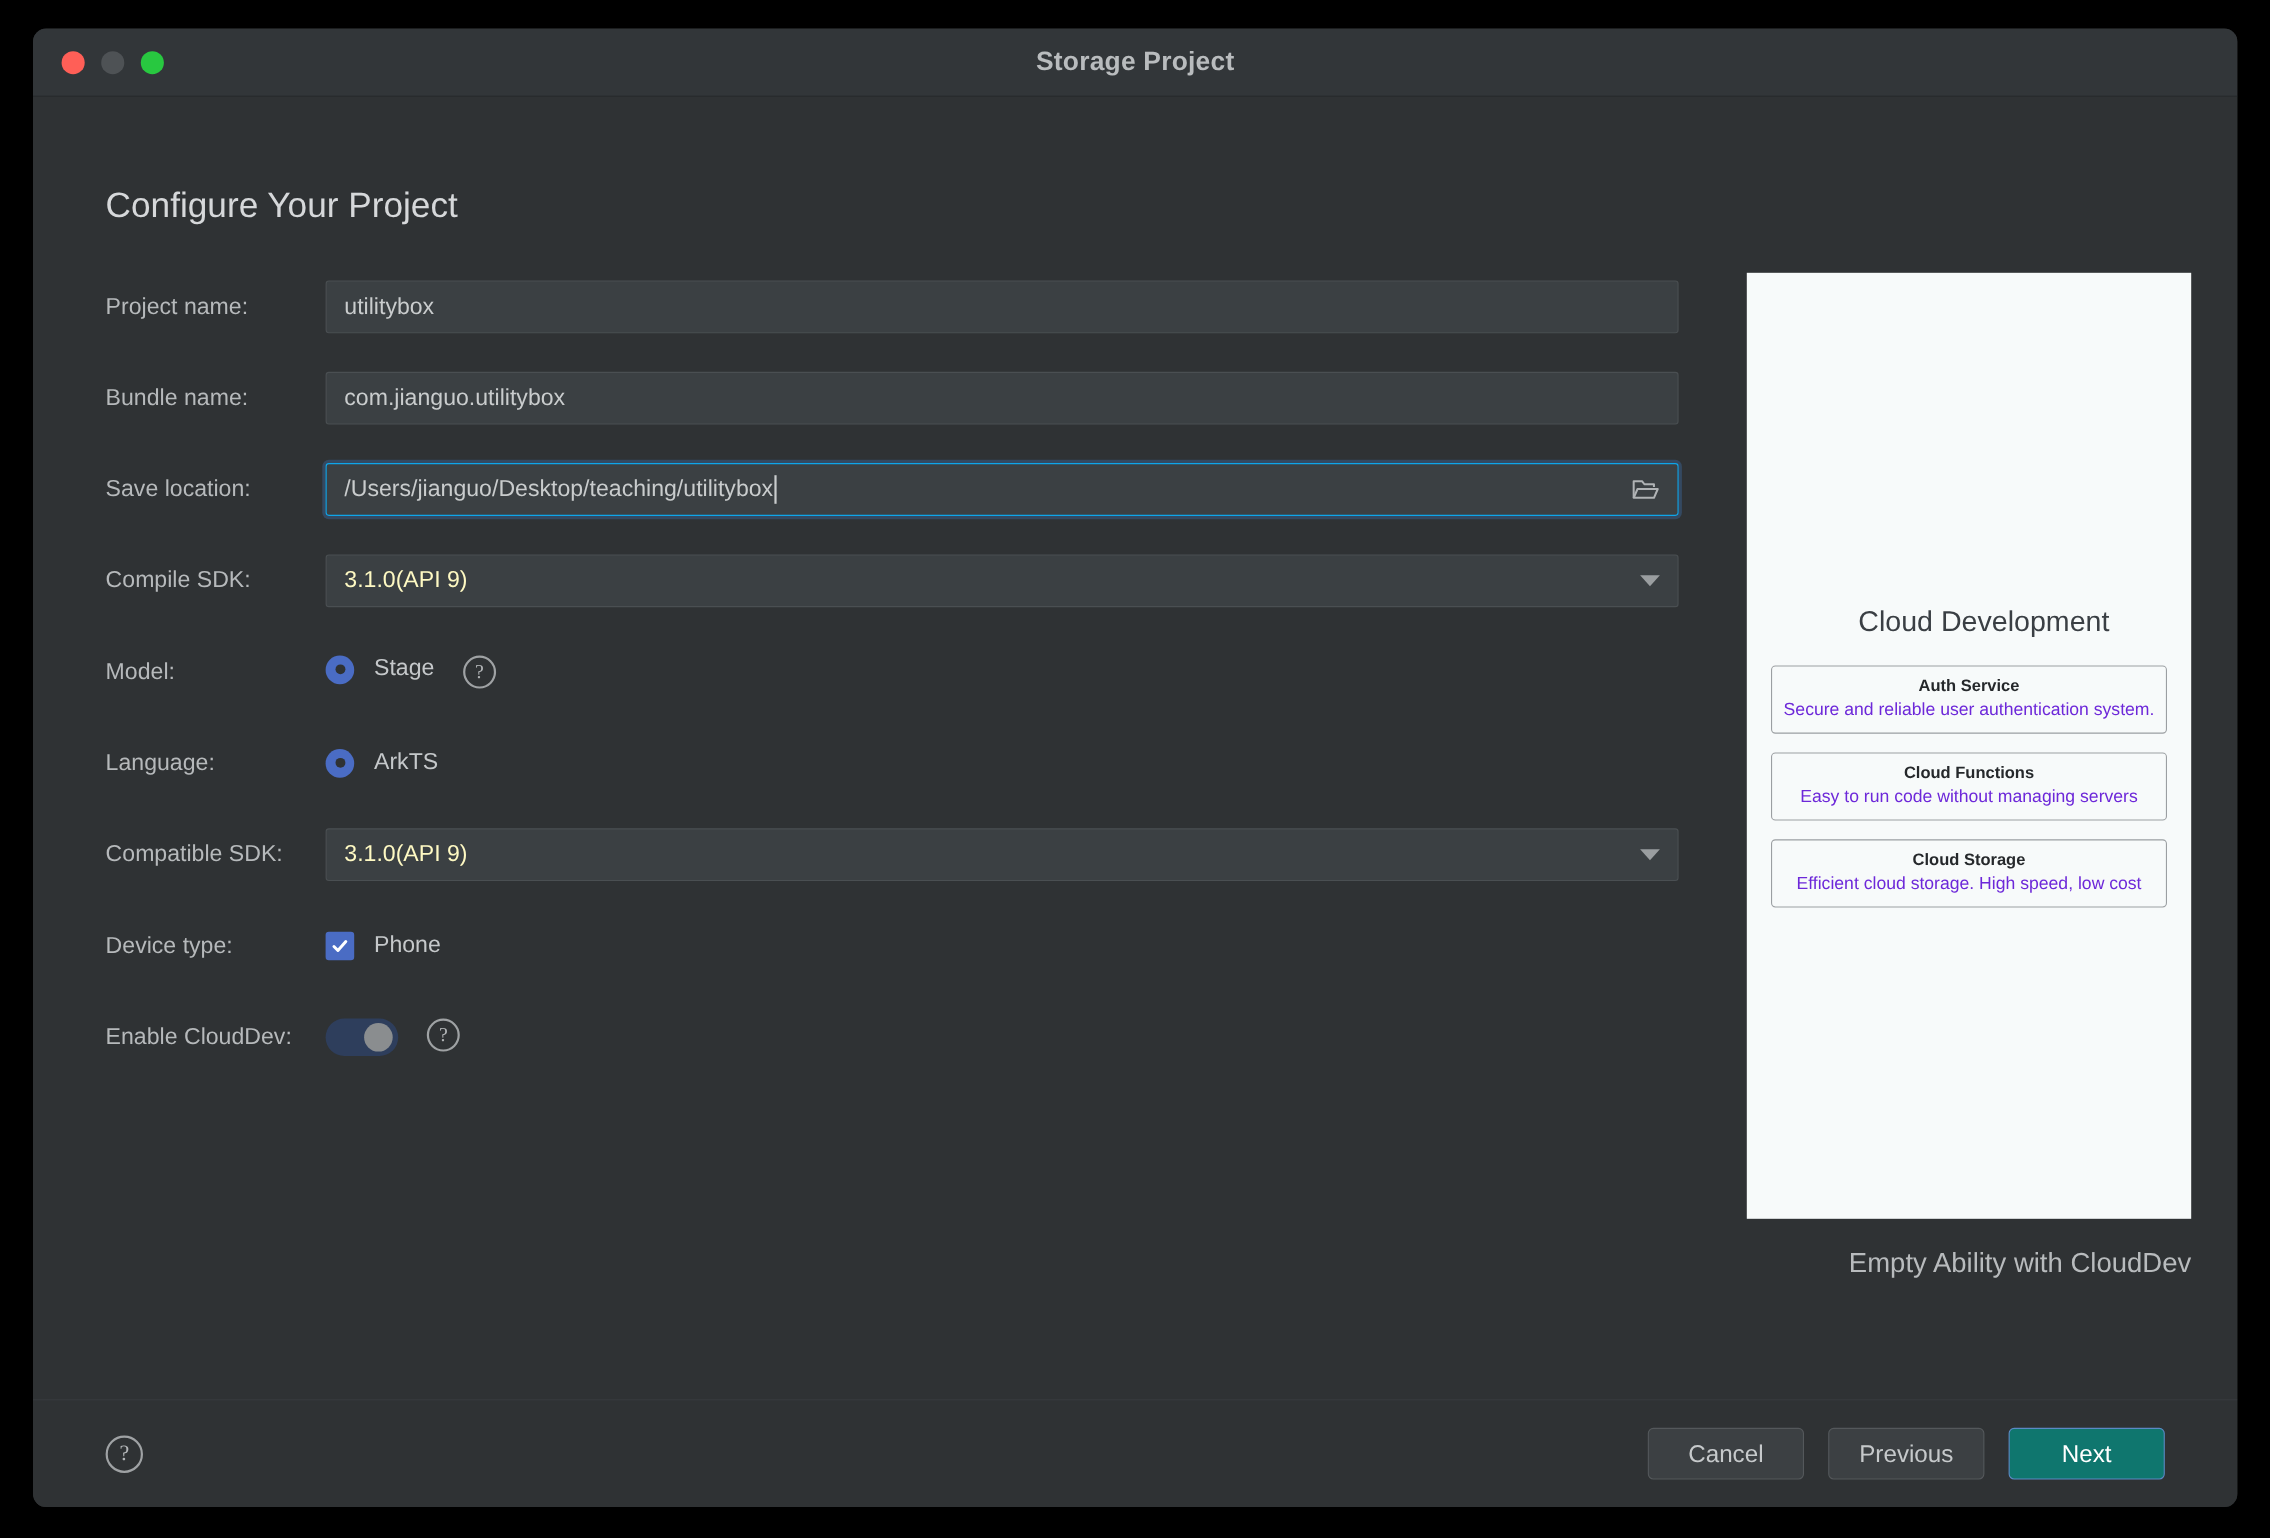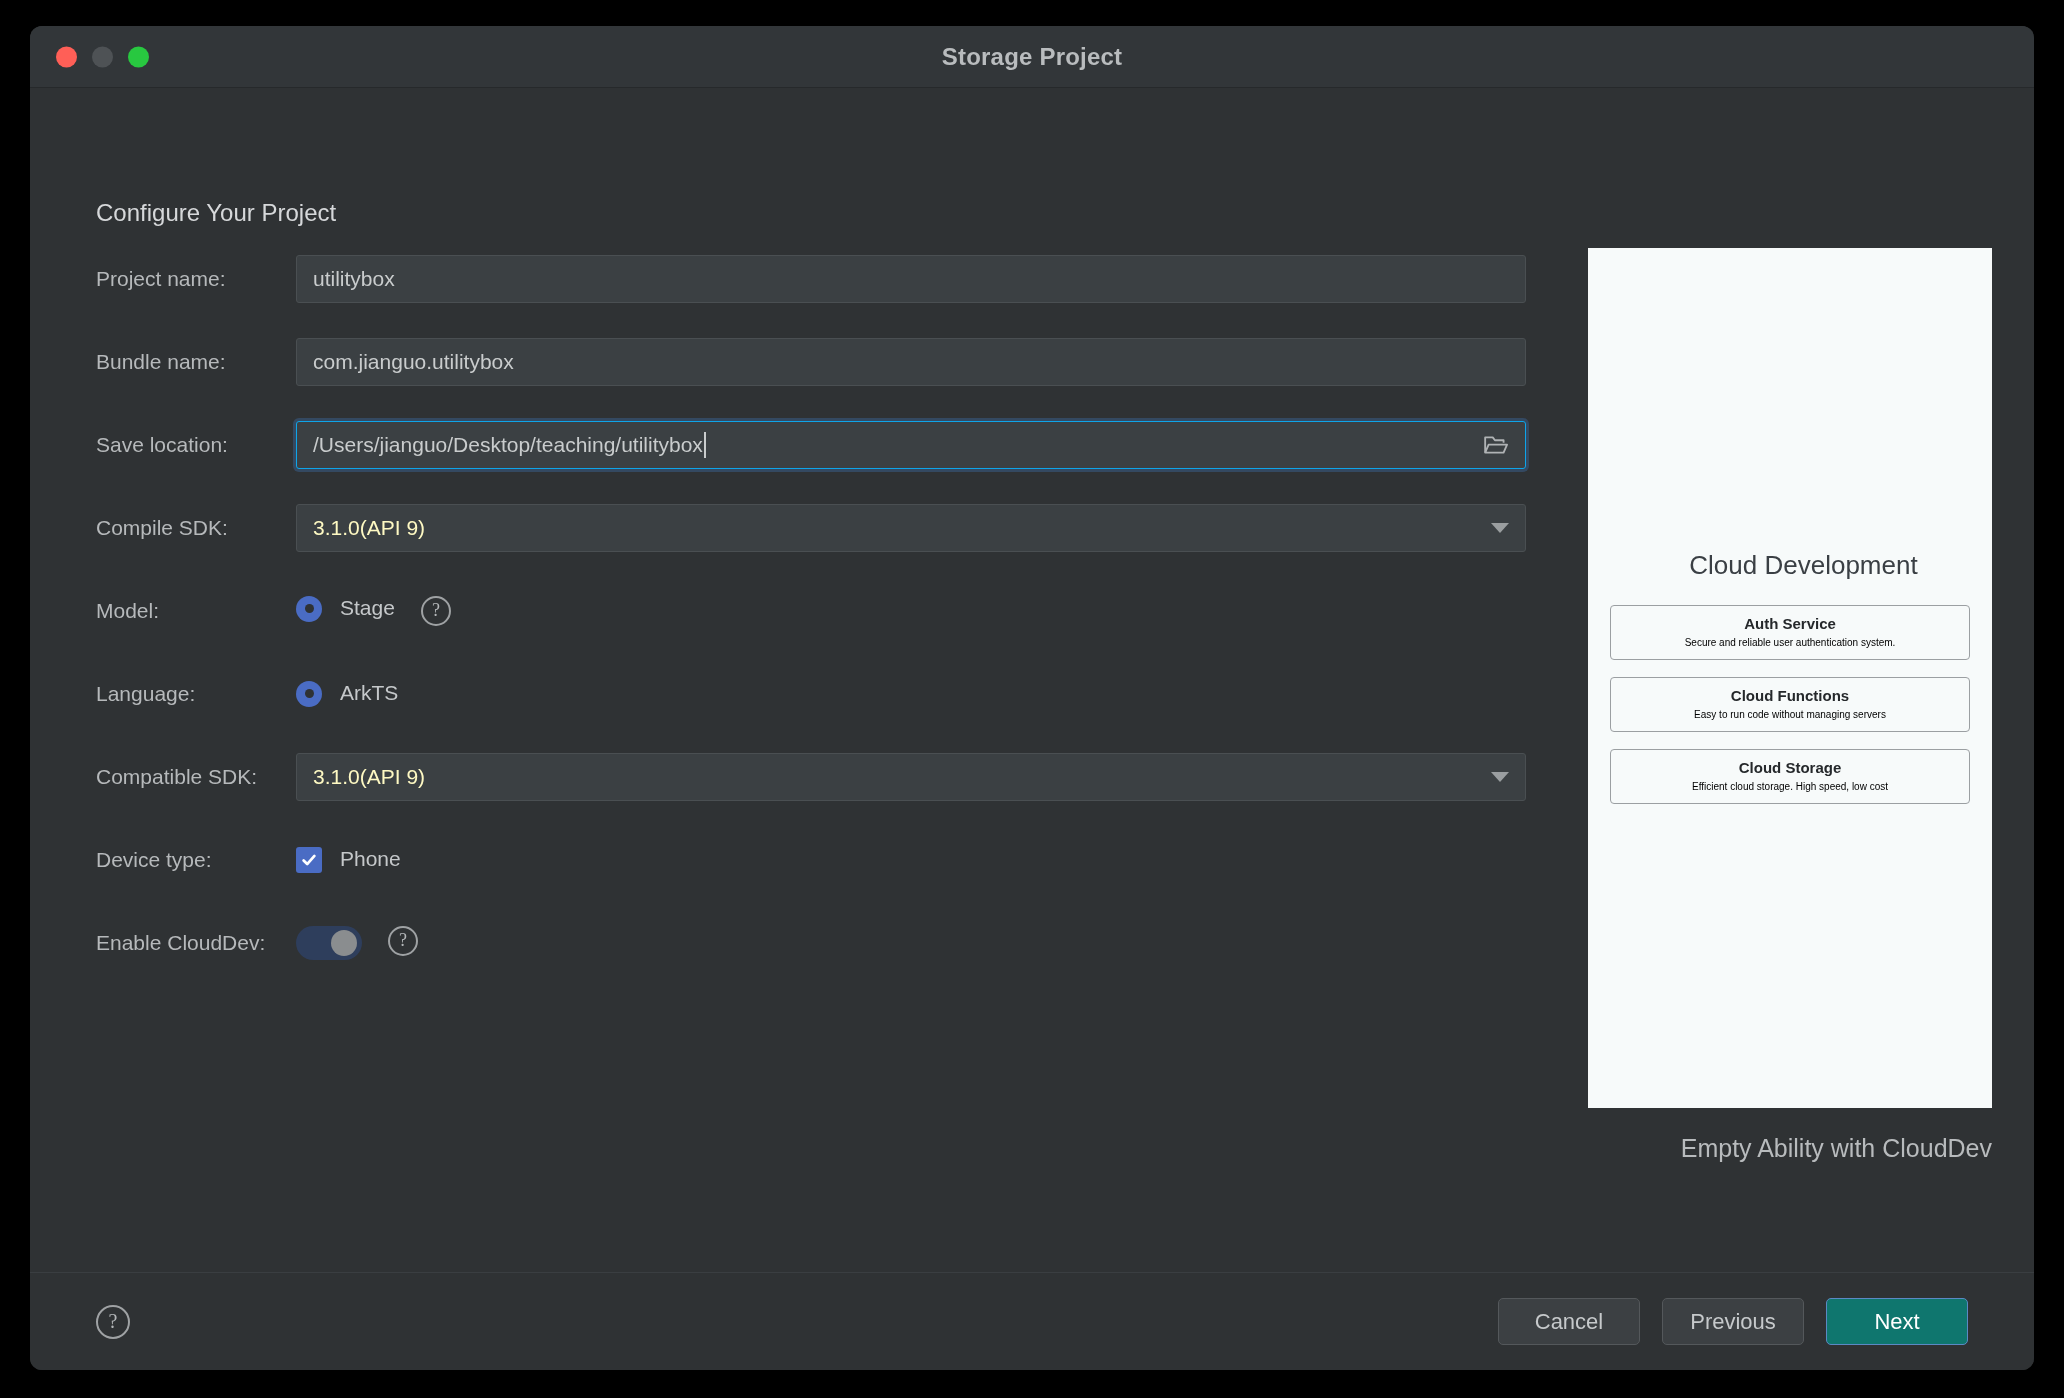--- a/index.html
+++ b/index.html
@@ -66,23 +66,22 @@
   #content {
     flex: 1 1 auto;
     position: relative;
     background: #2f3234;
   }
 
   #page-title {
     position: absolute;
     left: 66px;
     top: 80px;
-    font-size: 24px;
+    font-size: 32px;
     color: #d6d8da;
-    margin-top: 31px;
   }
 
   
   #form {
     position: absolute;
     left: 66px;
     top: 160px;
     width: 1430px;
   }
   .row {
@@ -249,22 +248,22 @@
     background: #f7fafa;
   }
   .feature .f-title {
     font-size: 15px;
     font-weight: bold;
     color: #25282b;
     display: block;
     margin-bottom: 5px;
   }
   .feature .f-desc {
-    font-size: 10px;
-    color: #000000;
+    font-size: 16px;
+    color: #6d28d9;
     display: block;
   }
   #preview-caption {
     margin-top: 26px;
     text-align: right;
     font-size: 25px;
     color: #b8bbbd;
   }
 
   

